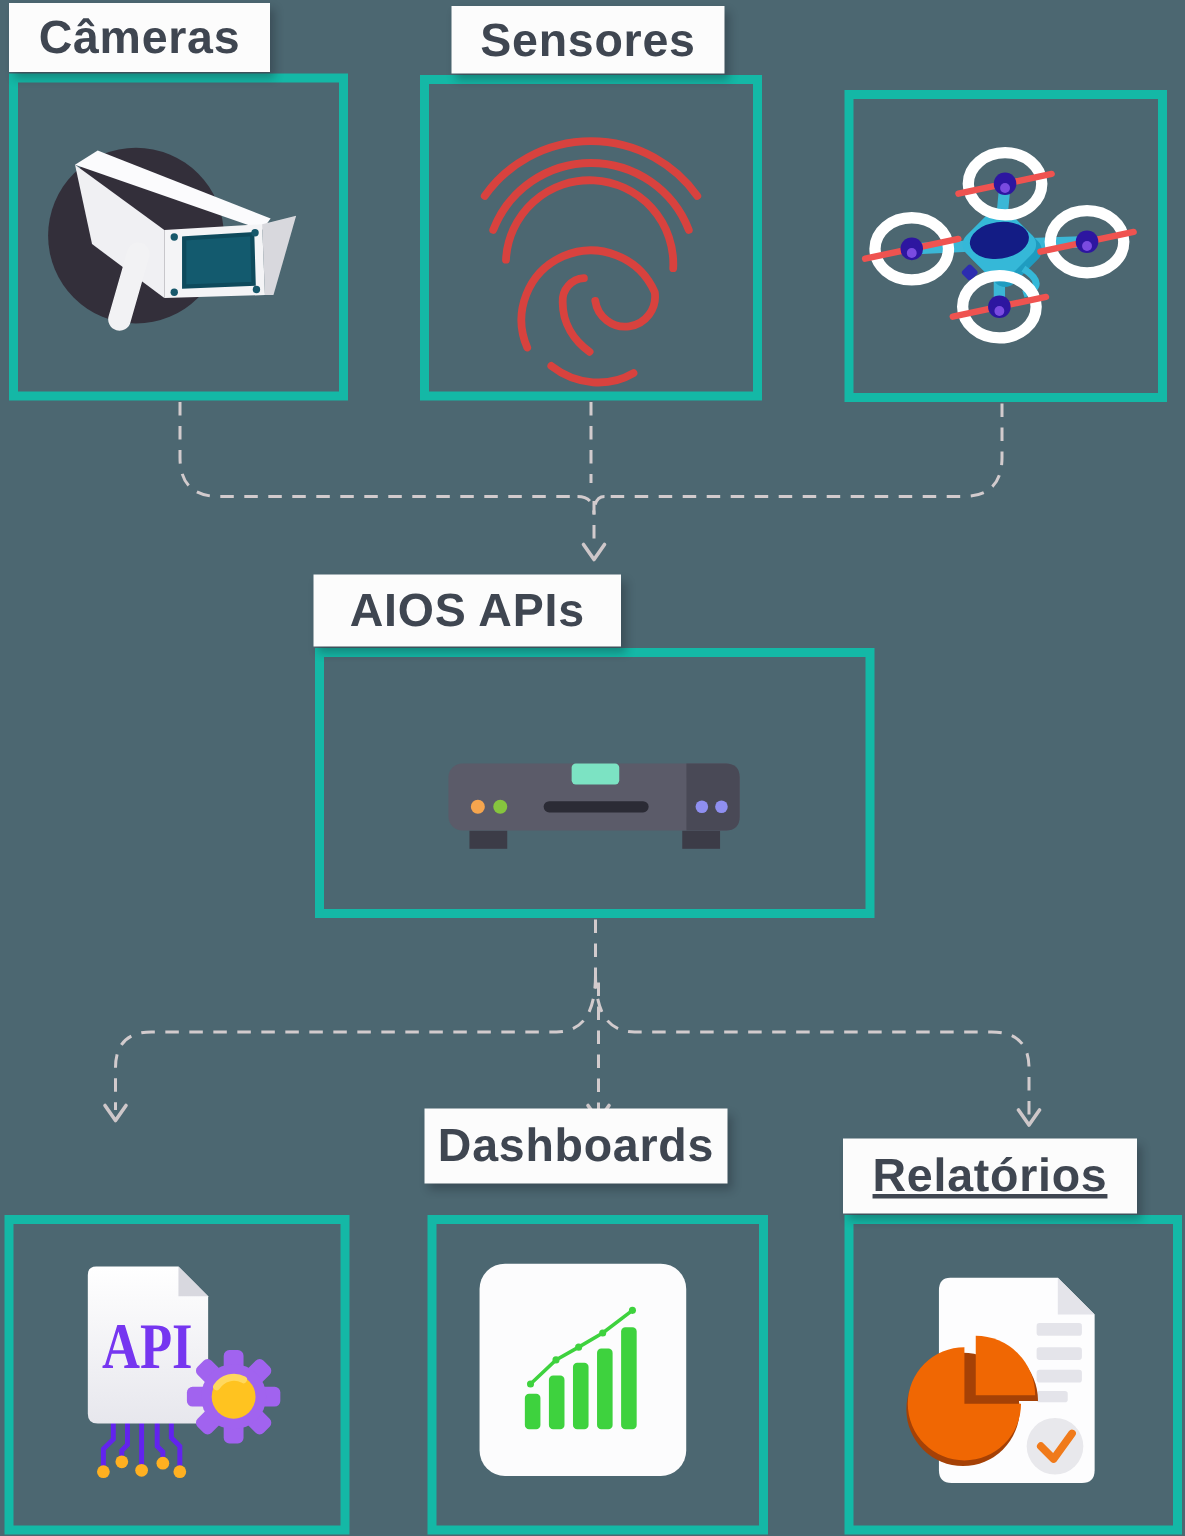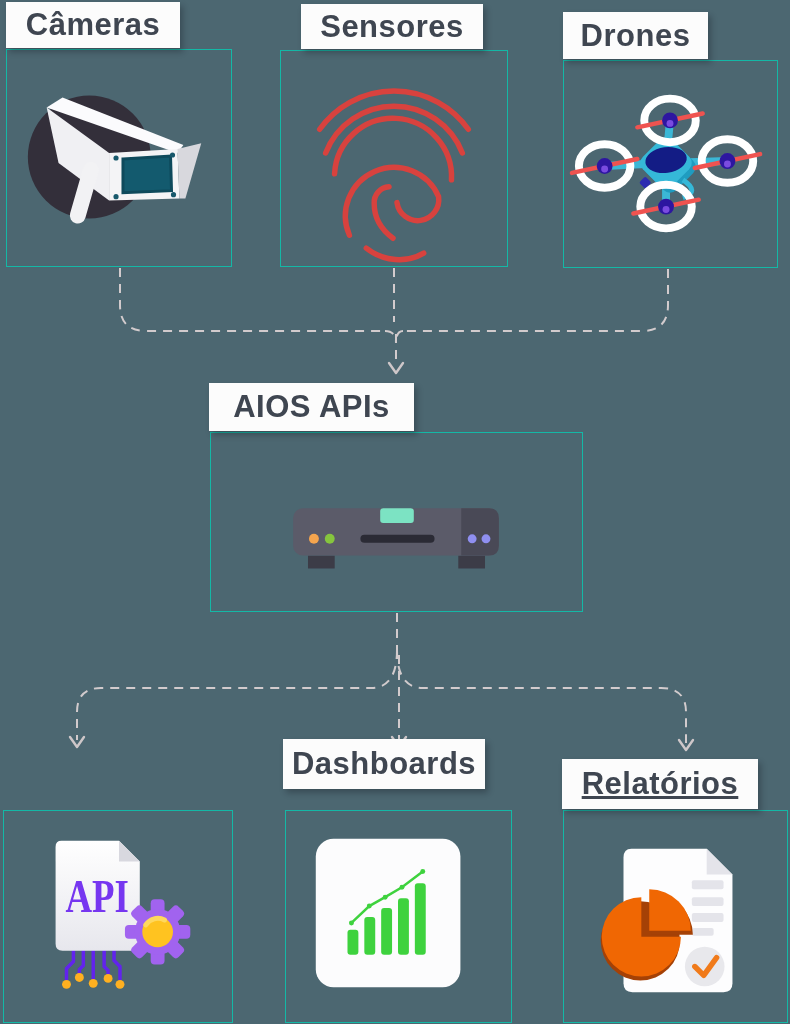--- a/index.html
+++ b/index.html
@@ -1,21 +1,21 @@
 <!DOCTYPE html>
 <html><head>
 <meta charset="utf-8">
 <style>
   html,body{margin:0;padding:0;background:#4C6771;}
   .canvas{position:relative;width:790px;height:1024px;background:#4C6771;overflow:hidden;
           font-family:"Liberation Sans",sans-serif;}
   .connectors{position:absolute;left:0;top:0;width:790px;height:1024px;z-index:1;pointer-events:none;}
   .connectors path.dash{stroke:#D2CBCD;stroke-width:2;fill:none;stroke-dasharray:9 7;}
   .connectors path.head{stroke:#CEC7C9;stroke-width:2.4;fill:none;stroke-linecap:round;stroke-linejoin:round;}
-  .nodebox{position:absolute;border:1px solid #14b8a6;z-index:2;box-sizing:border-box;}
+  .nodebox{position:absolute;border:6px solid #14b8a6;z-index:2;box-sizing:border-box;}
   .nodebox svg{position:absolute;left:0;top:0;width:100%;height:100%;}
   .tab{position:absolute;background:#FCFCFC;color:#3F4651;z-index:3;
        font-weight:bold;font-size:31px;letter-spacing:.5px;
        display:flex;align-items:center;justify-content:center;
        box-shadow:3px 4px 6px rgba(22,24,34,.32);}
   
   .box-cameras{left:6px;top:49px;width:226px;height:218px;}
   .tab-cameras{left:6px;top:2px;width:174px;height:46px;}
   .box-sensores{left:280px;top:50px;width:228px;height:217px;}
   .tab-sensores{left:281px;top:4px;width:182px;height:45px;margin-left:20px;}
@@ -77,21 +77,20 @@
         <path d="M 39,79 A 92 92 0 0 1 189,79"></path>
         <path d="M 45,103 A 74 74 0 0 1 183,103"></path>
         <path d="M 54,124 A 59 59 0 0 1 172,130"></path>
         <path d="M 69,186 A 47 47 0 1 1 159,147 A 21 21 0 0 1 117,153"></path>
         <path d="M 109,137 A 16 16 0 0 0 94,154 C 94,169 102,181 113,189"></path>
         <path d="M 86,199 C 104,213 127,214 144,204"></path>
       </g>
     </svg>
   </div>
 
-  <div class="tab tab-drones">Drones</div>
   <div class="nodebox box-drones">
     <svg viewBox="0 0 215 208">
       <path d="M 103,103 L 107,60 M 103,103 L 41,106 M 103,103 L 165,101 M 103,103 L 103,147" stroke="#3BB7D6" stroke-width="8" fill="none"></path>
       <rect x="86" y="86" width="42" height="42" rx="9" transform="rotate(45 107 107)" fill="#1F9CC0"></rect>
       <rect x="82" y="82" width="42" height="42" rx="9" transform="rotate(45 103 103)" fill="#35B8D8"></rect>
       <ellipse cx="103" cy="100" rx="21" ry="13" fill="#131C85" transform="rotate(-8 103 100)"></ellipse>
       <path d="M 120,120 Q 138,132 120,138" stroke="#35B8D8" stroke-width="5" fill="none"></path>
       <rect x="78" y="118" width="9" height="9" rx="2" fill="#2C2CB0" transform="rotate(45 82 122)"></rect>
       <g stroke="#FFFFFF" stroke-width="8" fill="none">
         <ellipse cx="107" cy="60" rx="26" ry="22"></ellipse>

